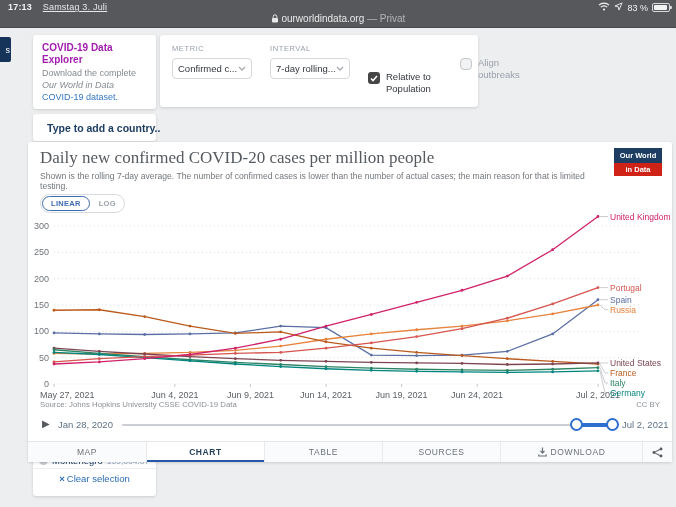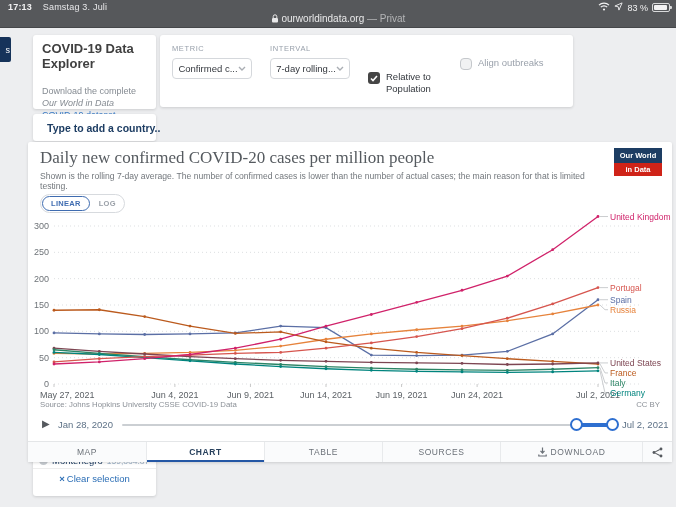--- a/index.html
+++ b/index.html
@@ -2,43 +2,43 @@
 <html><head>
 <meta charset="utf-8">
 <style>
   * { box-sizing: border-box; margin: 0; padding: 0; }
   html,body { width:676px; height:507px; overflow:hidden; }
   body { font-family:"Liberation Sans",sans-serif; background:#edeef0; position:relative; }
 
   
   .topbar { position:absolute; left:0; top:0; width:676px; height:28px; background:#56585b; border-bottom:1px solid #45474a; color:#f2f2f3; }
   .status-left { position:absolute; left:8px; top:2px; font-size:9px; font-weight:bold; letter-spacing:.2px; }
-  .status-left .date { font-weight:normal; margin-left:8px; color:#e8e8ea; }
+  .status-left .date { font-weight:normal; margin-left:8px; color:#e8e8ea;text-decoration:underline; }
   .status-right { position:absolute; right:6px; top:2px; font-size:9px; display:flex; align-items:center; gap:4px; }
   .battery { width:18px; height:9px; border:1px solid #d9dadb; border-radius:2px; position:relative; }
   .battery .lvl { position:absolute; left:1px; top:1px; bottom:1px; width:80%; background:#f2f2f3; border-radius:1px; }
   .battery:after { content:""; position:absolute; right:-3px; top:2px; width:2px; height:3px; background:#d9dadb; border-radius:0 1px 1px 0; }
   .urlrow { position:absolute; left:0; top:13px; width:100%; text-align:center; font-size:10px; color:#e9e9ea; }
   .urlrow .privat { color:#b4b5b7; }
   .urlrow svg { vertical-align:-1px; }
 
   
   .panel { position:absolute; background:#fff; border-radius:3px; box-shadow:0 1px 3px rgba(0,0,0,.14); }
   .edge-tab { position:absolute; left:0; top:37px; width:11px; height:25px; background:#16335a; color:#fff; font-size:9px; display:flex; align-items:center; justify-content:flex-end; padding-right:1px; border-radius:0 2px 2px 0; }
 
   .explorer { left:33px; top:35px; width:123px; height:74px; padding:7px 9px; }
-  .explorer h1 { font-size:13px; line-height:1.15; color:#404040; font-weight:bold; margin-bottom:13px; }
+  .explorer h1 { font-size:10px; line-height:1.15; color:#a21caf; font-weight:bold; margin-bottom:2px; }
   .explorer p { font-size:9px; line-height:1.35; color:#858b92; }
   .explorer .it { font-style:italic; }
   .explorer .lnk { color:#3679c5; font-style:normal; cursor:pointer; }
 
-  .controls { left:160px; top:35px; width:413px; height:72px; padding:8px 12px; }
+  .controls { left:160px; top:35px; width:318px; height:72px; padding:8px 12px; }
   .ctl-group { position:absolute; }
   .ctl-label { font-size:7.5px; letter-spacing:.6px; color:#98a0ab; margin-bottom:5px; }
-  .select { width:80px; height:21px; border:1px solid #d5d8dc; border-radius:4px; background:#fff; display:flex; align-items:center; justify-content:center; padding:4px 5px; font-size:9.5px; color:#33373d; cursor:pointer; }
+  .select { width:80px; height:21px; border:1px solid #d5d8dc; border-radius:4px; background:#fff; display:flex; align-items:center; justify-content:space-between; padding:4px 5px; font-size:9.5px; color:#33373d; cursor:pointer; }
   .chkrow { position:absolute; display:flex; gap:6px; font-size:9.5px; color:#33373d; line-height:1.25; cursor:pointer; }
   .chk { width:12px; height:12px; border-radius:3px; flex:0 0 auto; margin-top:1px; }
   .chk.on { background:#454545; display:flex; align-items:center; justify-content:center; }
   .chk.off { background:#f1f2f3; border:1px solid #c5c8cc; border-radius:4px; }
   .chkrow.dim { color:#9aa1ab; }
 
   .searchbox { left:33px; top:114px; width:123px; height:27px; display:flex; align-items:center; gap:6px; padding:0 8px; cursor:pointer;text-align:center; }
   .searchbox span { font-size:10.5px; font-weight:bold; color:#1d3d63; white-space:nowrap; }
 
   

